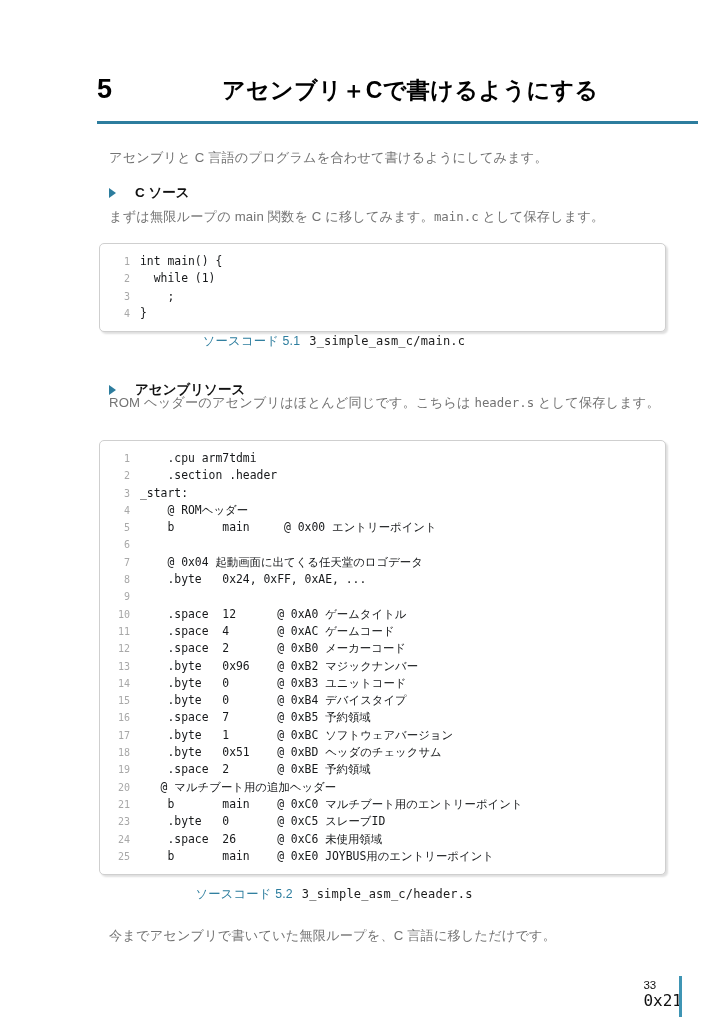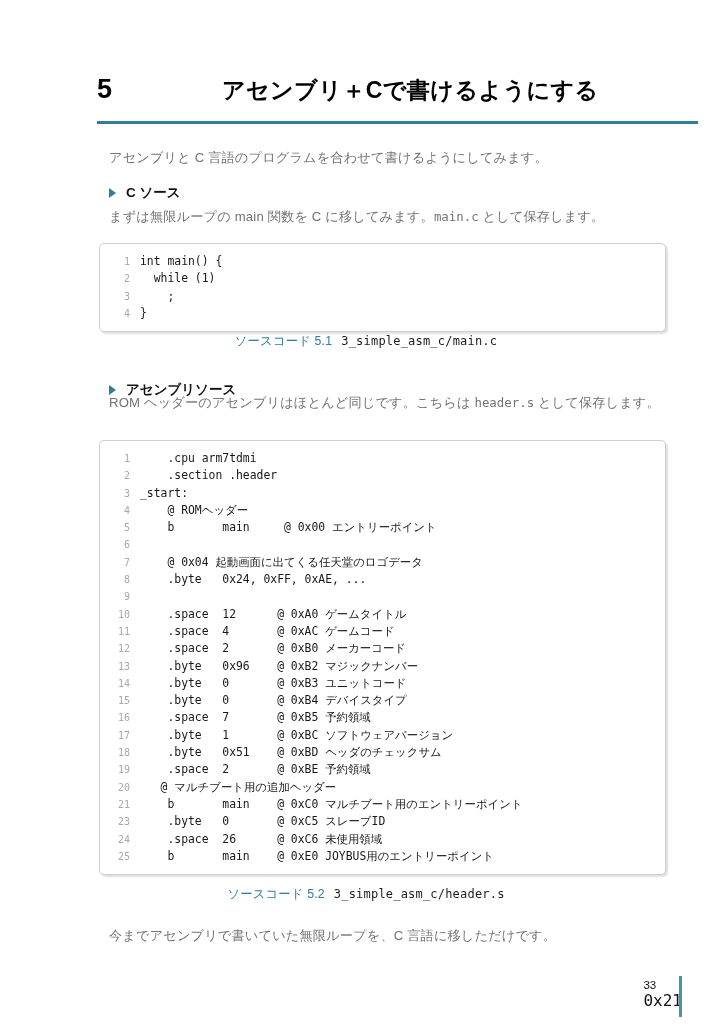--- a/index.html
+++ b/index.html
@@ -71,21 +71,21 @@
   .p-c-desc  { top: 206px; }
   .p-asm-desc{ top: 392px; }
   .p-outro   { top: 925px; }
 
   
   .subhead {
     position: absolute;
     left: 109px;
     display: flex;
     align-items: center;
-    gap: 10px;
+    gap: 19px;
     font-size: 13.5px;
     font-weight: bold;
     color: #111;
   }
   .subhead .tri {
     display: inline-block;
     width: 0;
     height: 0;
     border-left: 7px solid #2d7d9e;
     border-top: 5px solid transparent;
@@ -135,21 +135,20 @@
 
   
   .caption {
     position: absolute;
     width: 668px;
     left: 0;
     text-align: center;
     font-size: 12.3px;
     color: #2d7d9e;
     letter-spacing: 0.2px;
-    margin-left: 32px;
   }
   .caption .cap-file {
     font-family: "DejaVu Sans Mono", "Liberation Mono", monospace;
     color: #1c1c1c;
     font-size: 12px;
     margin-left: 9px;
   }
   .cap-1 { top: 333px; }
   .cap-2 { top: 886px; }
 

